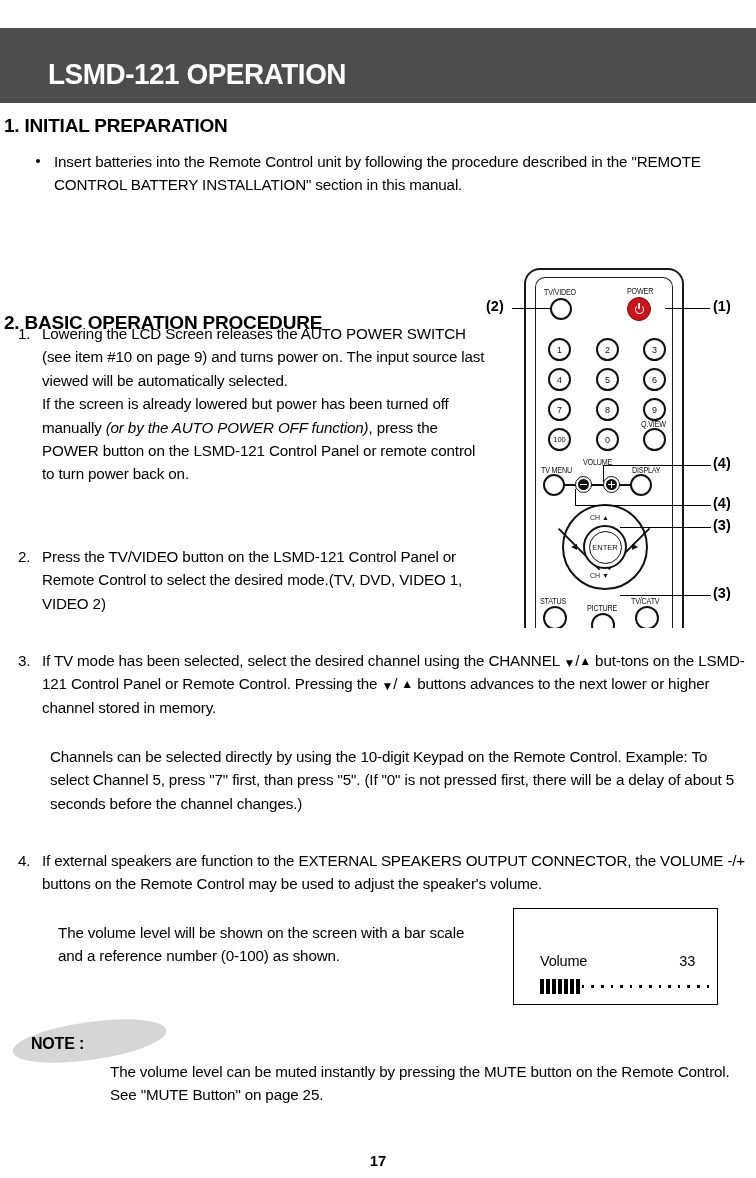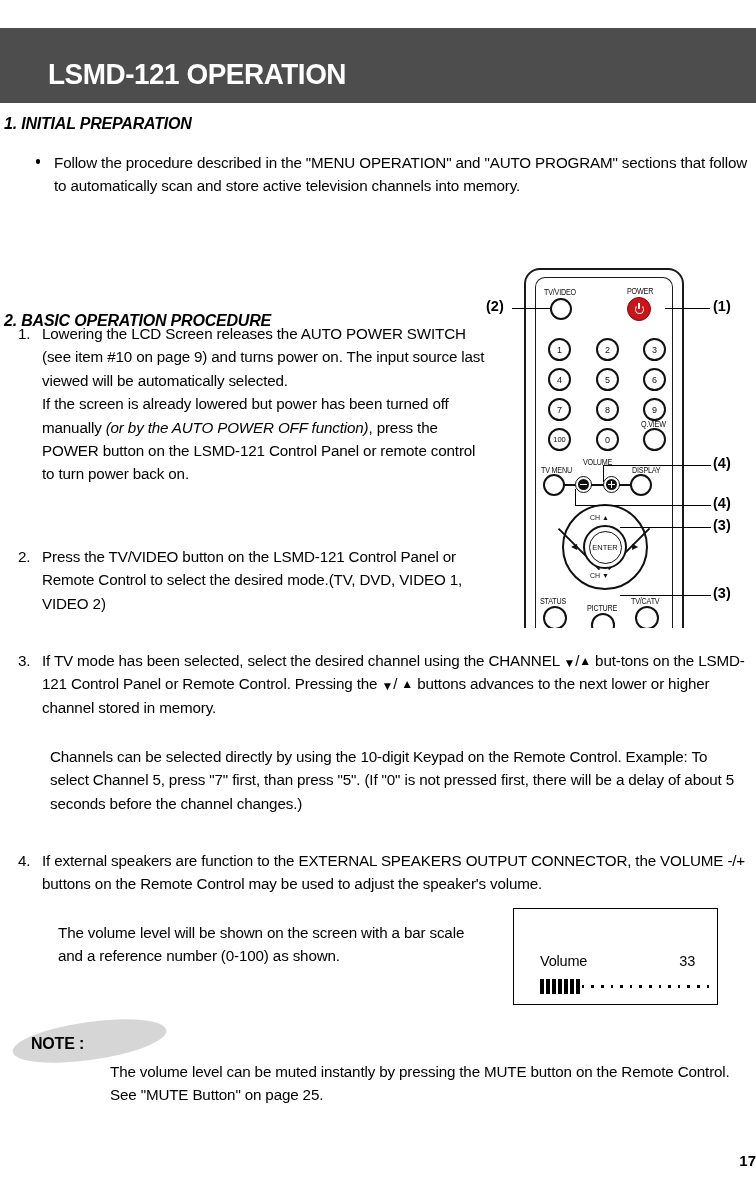--- a/index.html
+++ b/index.html
@@ -34,25 +34,24 @@
     color: #ffffff;
     letter-spacing: -0.5px;
     transform: scaleX(0.93);
     transform-origin: left center;
     white-space: nowrap;
   }
 
   
   .section-heading {
     position: absolute;
-    font-size: 16px;
+    font-size: 19px;
     font-weight: bold;
     letter-spacing: -0.2px;
     white-space: nowrap;
-    font-style: italic;
   }
   #sec1 { left: 4px; top: 115px; }
   #sec2 { left: 4px; top: 312px; }
 
   
   .bullet-list {
     position: absolute;
     left: 28px;
     top: 150px;
     width: 720px;
@@ -376,40 +375,37 @@
     letter-spacing: -0.15px;
     margin-top: 24px;
   }
 
   
   .page-number {
     position: absolute;
     left: 0;
     top: 1152px;
     width: 756px;
-    text-align: right;
+    text-align: center;
     font-size: 15px;
     font-weight: bold;
   }
 </style>
 </head>
 <body>
 
 <div class="header-bar"></div>
 <div class="header-title">LSMD-121 OPERATION</div>
 
 <div class="section-heading" id="sec1">1. INITIAL PREPARATION</div>
 
 <div class="bullet-list">
   <div class="bullet-item">
     <span class="dot"></span>
-  </div>
-  <div class="bullet-item">
-    <span class="dot"></span>
-    <span>Follow the procedure described in the "MENU OPERATION" and "AUTO PROGRAM" sections that follow to automatically scan and store active television channels into memory.</span>
+    <span>Insert batteries into the Remote Control unit by following the procedure described in the "REMOTE CONTROL BATTERY INSTALLATION" section in this manual.</span>
   </div>
 </div>
 
 <div class="section-heading" id="sec2">2. BASIC OPERATION PROCEDURE</div>
 
 <div class="step" id="step1">
   <span class="num">1.</span>
   <span class="body">
     <span>Lowering the LCD Screen releases the AUTO POWER SWITCH (see item #10 on page 9) and turns power on. The input source last viewed will be automatically selected.</span><br>
     <span>If the screen is already lowered but power has been turned off manually </span><em>(or by the AUTO POWER OFF function)</em><span>, press the POWER button on the LSMD-121 Control Panel or remote control to turn power back on.</span>

